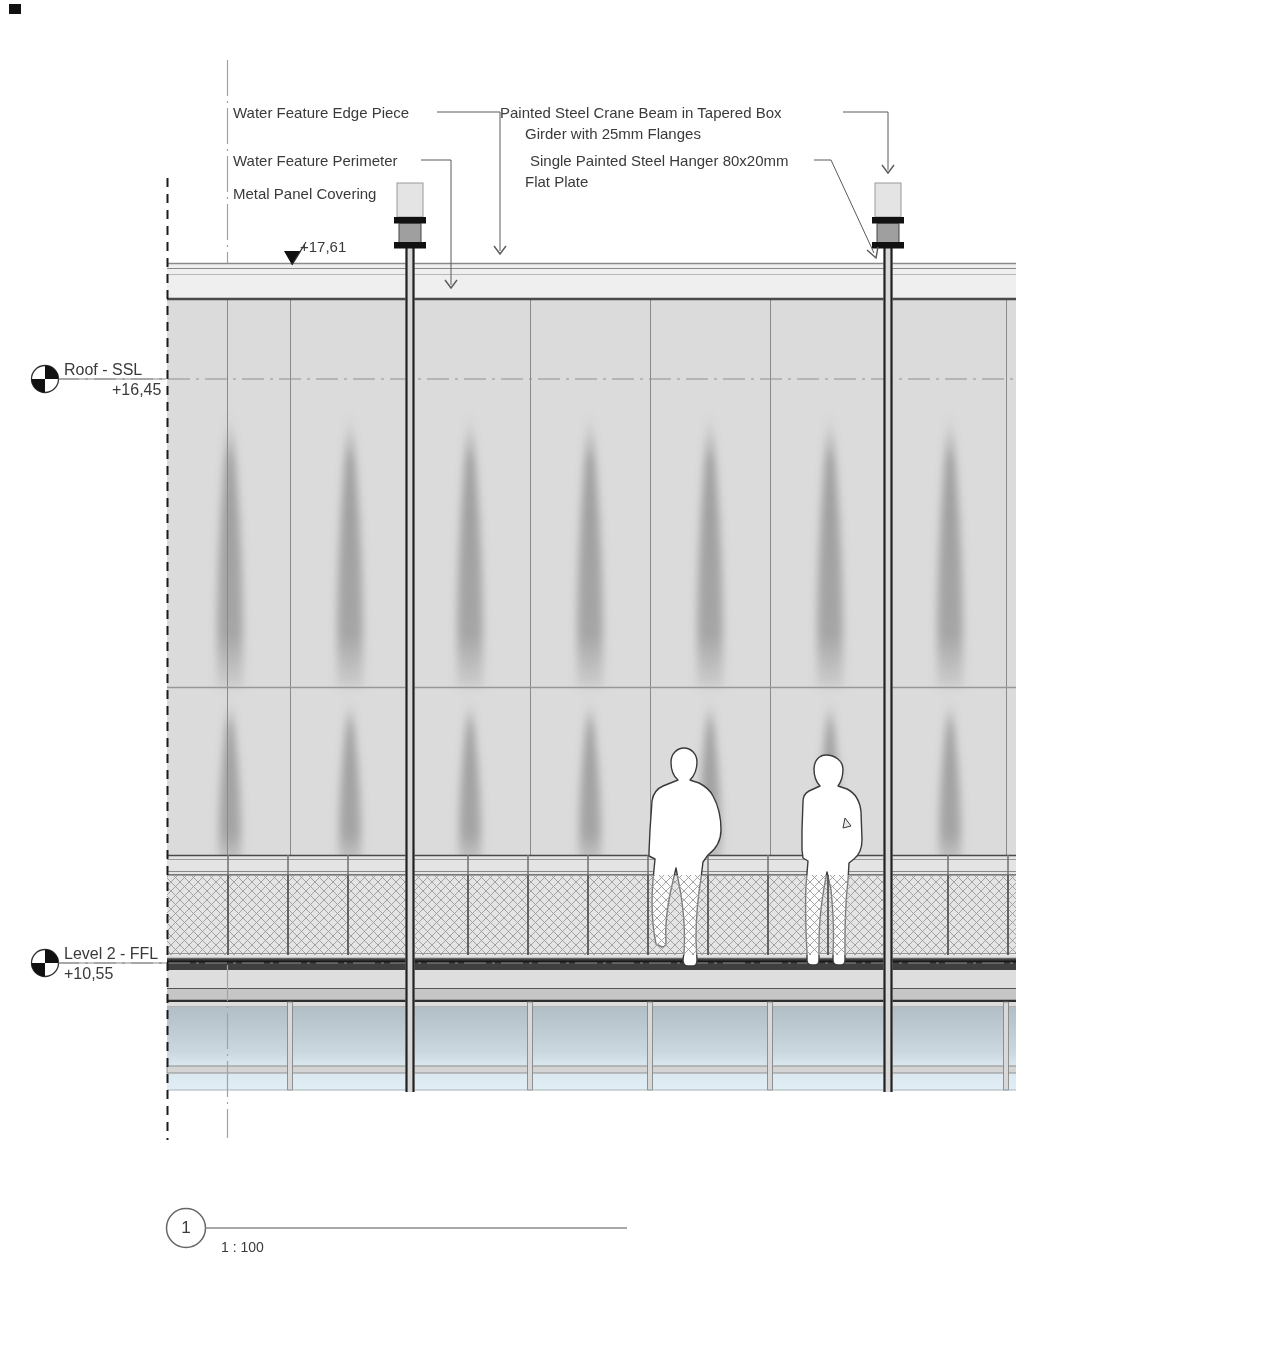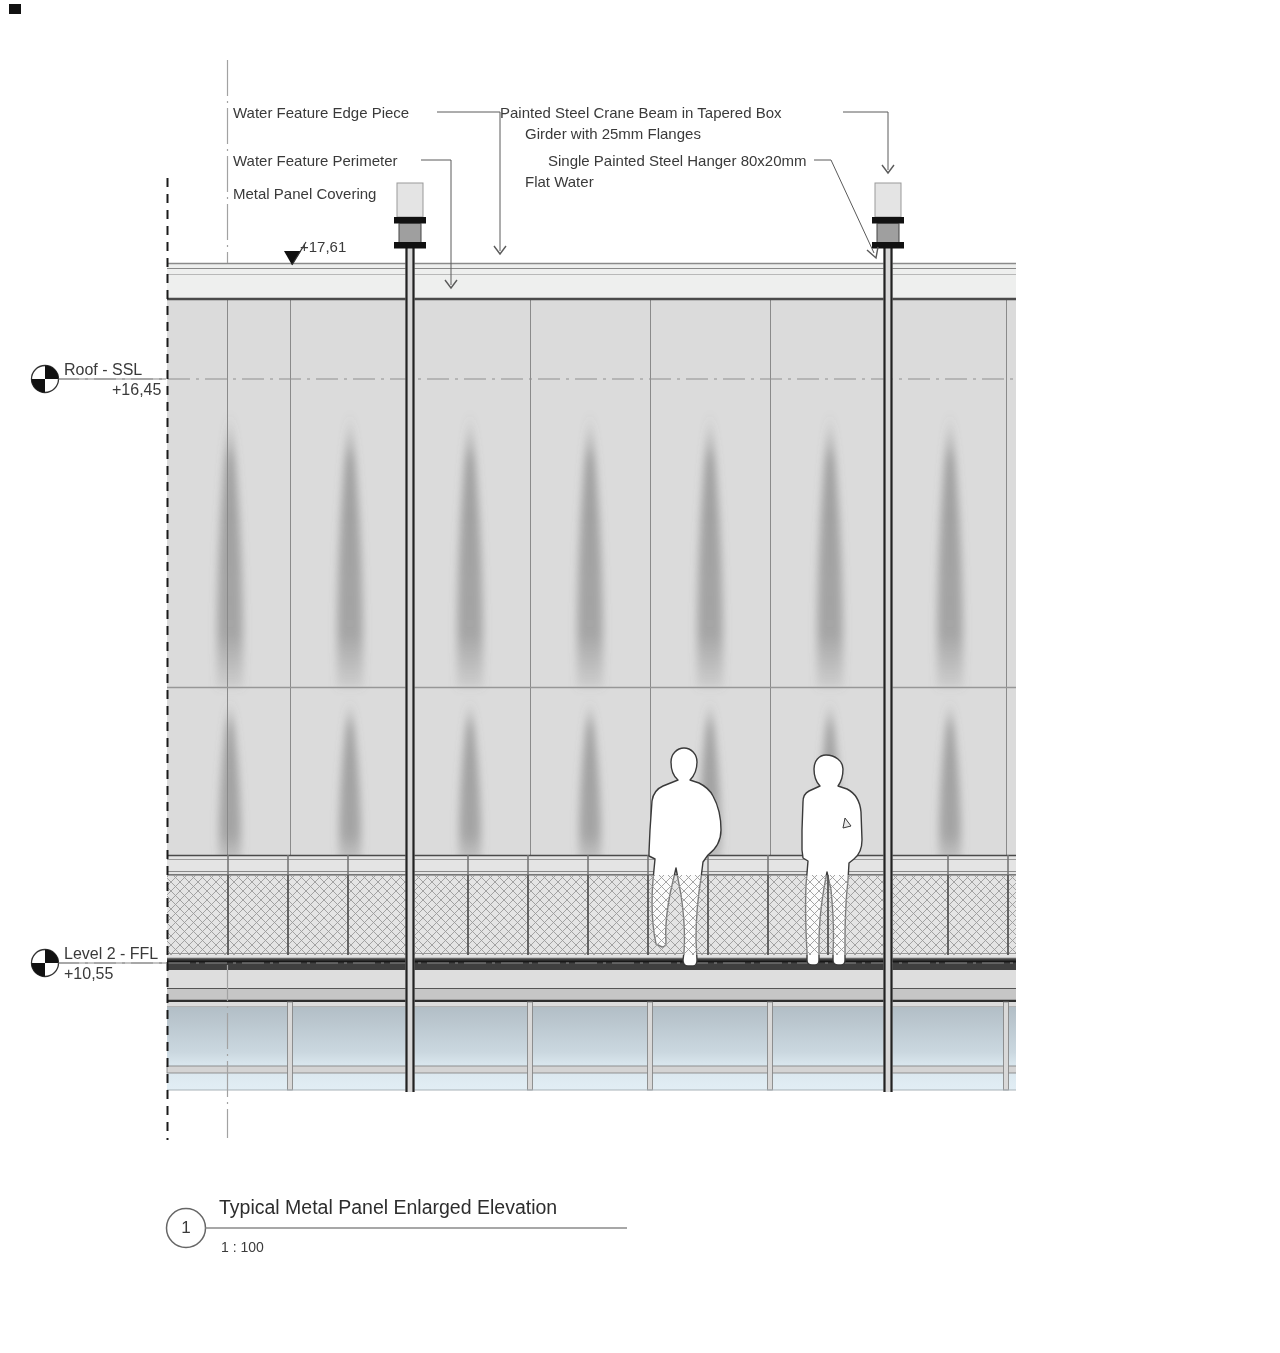--- a/index.html
+++ b/index.html
@@ -256,27 +256,26 @@
     <circle cx="186" cy="1228" r="19.5" fill="#fff" stroke="#666" stroke-width="1.5"></circle>
     <line x1="205.5" y1="1228" x2="627" y2="1228" stroke="#8a8a8a" stroke-width="1.6"></line>
   </g>
 </svg>
 
 <div class="txt ann" style="left:233px;top:103px;">Water Feature Edge Piece</div>
 <div class="txt ann" style="left:233px;top:151px;">Water Feature Perimeter</div>
 <div class="txt ann" style="left:233px;top:184px;">Metal Panel Covering</div>
 <div class="txt ann" style="left:500px;top:103px;">Painted Steel Crane Beam in Tapered Box</div>
 <div class="txt ann" style="left:525px;top:124px;">Girder with 25mm Flanges</div>
-<div class="txt ann" style="left:548px;top:151px;">Single Painted Steel Hanger 80x20mm</div>
-<div class="txt ann" style="left:525px;top:172px;">Flat Water</div>
+<div class="txt ann" style="left:530px;top:151px;">Single Painted Steel Hanger 80x20mm</div>
+<div class="txt ann" style="left:525px;top:172px;">Flat Plate</div>
 
 <div class="txt spot" style="left:300px;top:238px;">+17,61</div>
 
 <div class="txt lvl" style="left:64px;top:360px;">Roof - SSL</div>
 <div class="txt lvl" style="left:64px;top:380px;margin-left:48px;">+16,45</div>
 <div class="txt lvl" style="left:64px;top:944px;">Level 2 - FFL</div>
 <div class="txt lvl" style="left:64px;top:964px;">+10,55</div>
 
 <div class="txt dnum" style="left:170px;top:1218px;">1</div>
-<div class="txt title" style="left:219px;top:1196px;">Typical Metal Panel Enlarged Elevation</div>
 <div class="txt scale" style="left:221px;top:1239px;">1 : 100</div>
 
 </div>
 
 </body></html>

